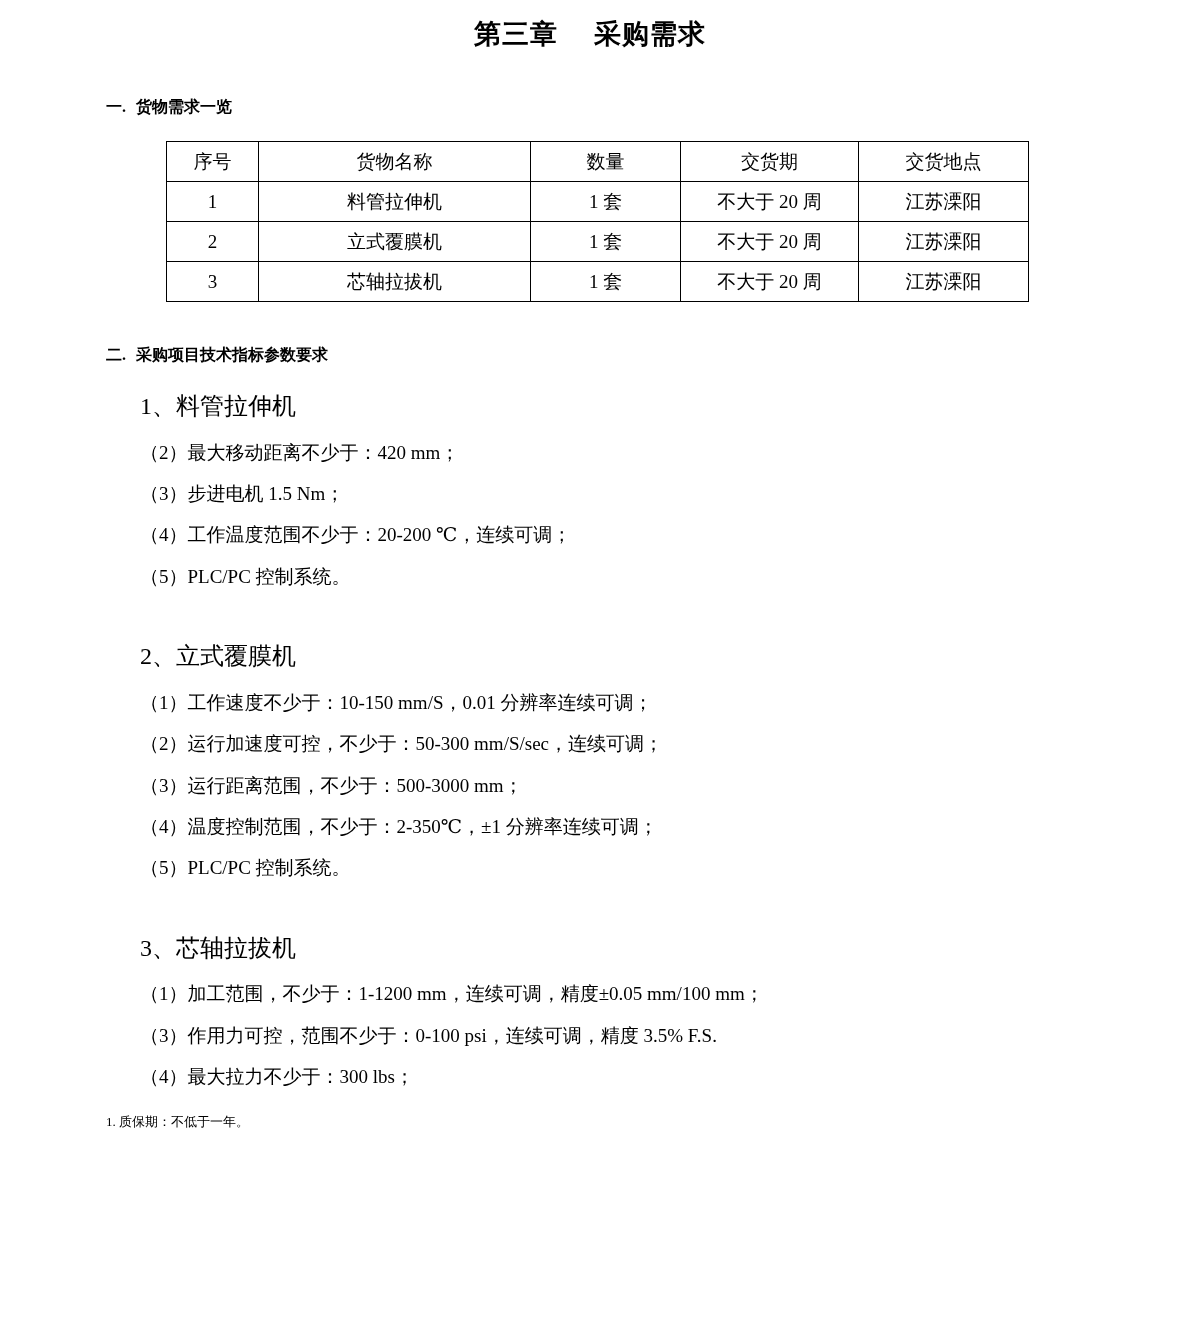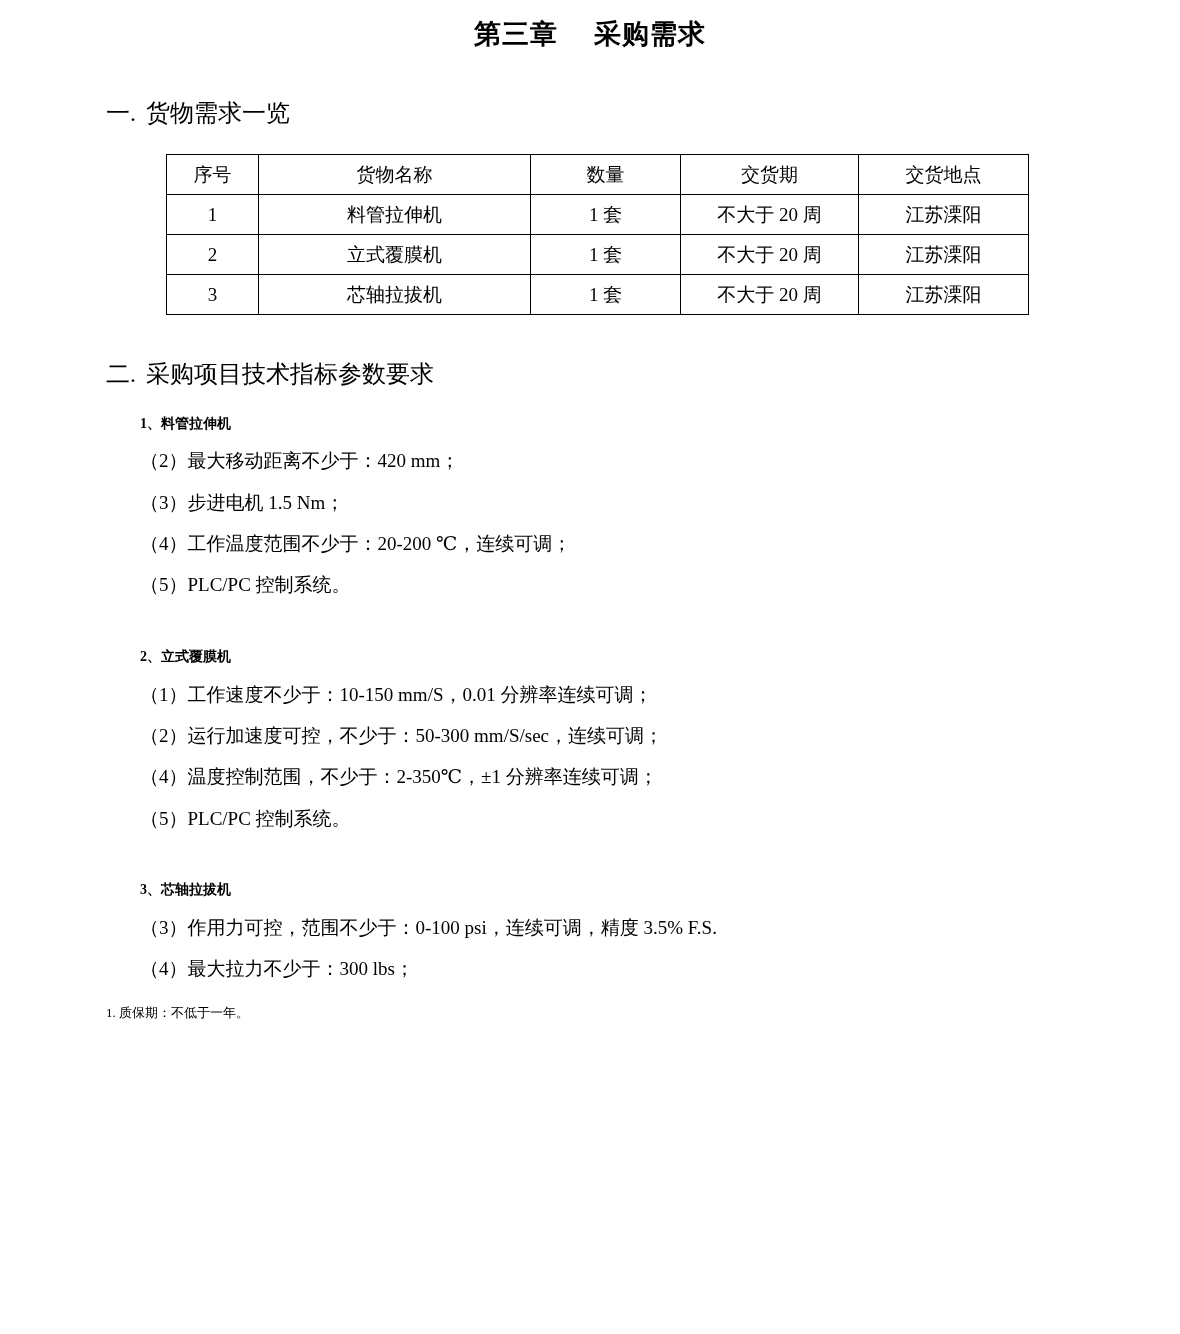--- a/index.html
+++ b/index.html
@@ -27,22 +27,22 @@
     font-weight: bold;
     letter-spacing: 1px;
     margin: 8px 0 0 0;
     line-height: 1.4;
   }
   .doc-title .gap {
     display: inline-block;
     width: 36px;
   }
   .section-head {
-    font-size: 24px;
-    font-weight: normal;
+    font-size: 16px;
+    font-weight: bold;
     margin: 40px 0 0 36px;
     line-height: 1.6;
   }
   .section-head .num {
     margin-right: 10px;
   }
   table.goods {
     border-collapse: collapse;
     margin: 22px 0 0 96px;
     width: 862px;
@@ -57,22 +57,22 @@
     font-weight: normal;
     padding: 0 2px;
   }
   table.goods col.c0 { width: 92px; }
   table.goods col.c1 { width: 272px; }
   table.goods col.c2 { width: 150px; }
   table.goods col.c3 { width: 178px; }
   table.goods col.c4 { width: 170px; }
 
   .sub-head {
-    font-size: 14px;
-    font-weight: bold;
+    font-size: 24px;
+    font-weight: normal;
     margin: 18px 0 0 70px;
     line-height: 1.7;
   }
   .item {
     font-size: 19px;
     margin: 10px 0 0 70px;
     line-height: 1.65;
   }
   .block-gap {
     height: 26px;
@@ -155,25 +155,27 @@
   <div class="item">（2）最大移动距离不少于：420 mm；</div>
   <div class="item">（3）步进电机 1.5 Nm；</div>
   <div class="item">（4）工作温度范围不少于：20-200 ℃，连续可调；</div>
   <div class="item">（5）PLC/PC 控制系统。</div>
 
   <div class="block-gap"></div>
 
   <div class="sub-head">2、立式覆膜机</div>
   <div class="item">（1）工作速度不少于：10-150 mm/S，0.01 分辨率连续可调；</div>
   <div class="item">（2）运行加速度可控，不少于：50-300 mm/S/sec，连续可调；</div>
+  <div class="item">（3）运行距离范围，不少于：500-3000 mm；</div>
   <div class="item">（4）温度控制范围，不少于：2-350℃，±1 分辨率连续可调；</div>
   <div class="item">（5）PLC/PC 控制系统。</div>
 
   <div class="block-gap"></div>
 
   <div class="sub-head">3、芯轴拉拔机</div>
+  <div class="item">（1）加工范围，不少于：1-1200 mm，连续可调，精度±0.05 mm/100 mm；</div>
   <div class="item">（3）作用力可控，范围不少于：0-100 psi，连续可调，精度 3.5% F.S.</div>
   <div class="item">（4）最大拉力不少于：300 lbs；</div>
 
 
   <div class="plain">1. 质保期：不低于一年。</div>
 
 </div>
 
 </body></html>

